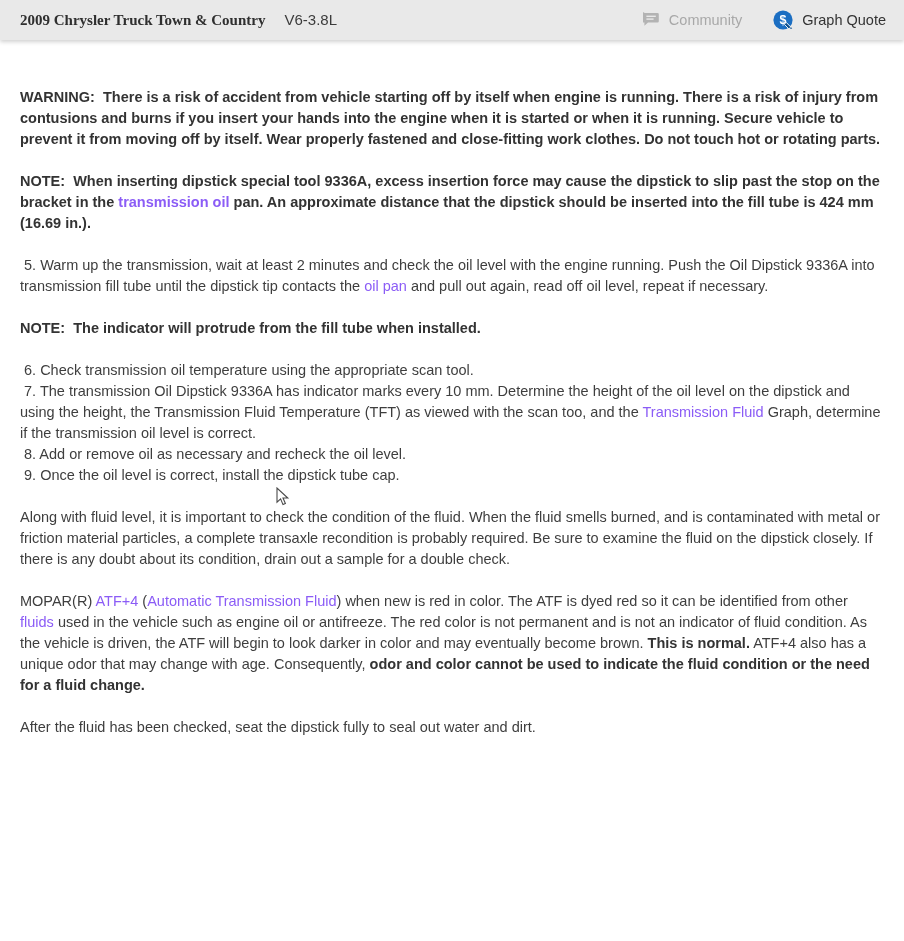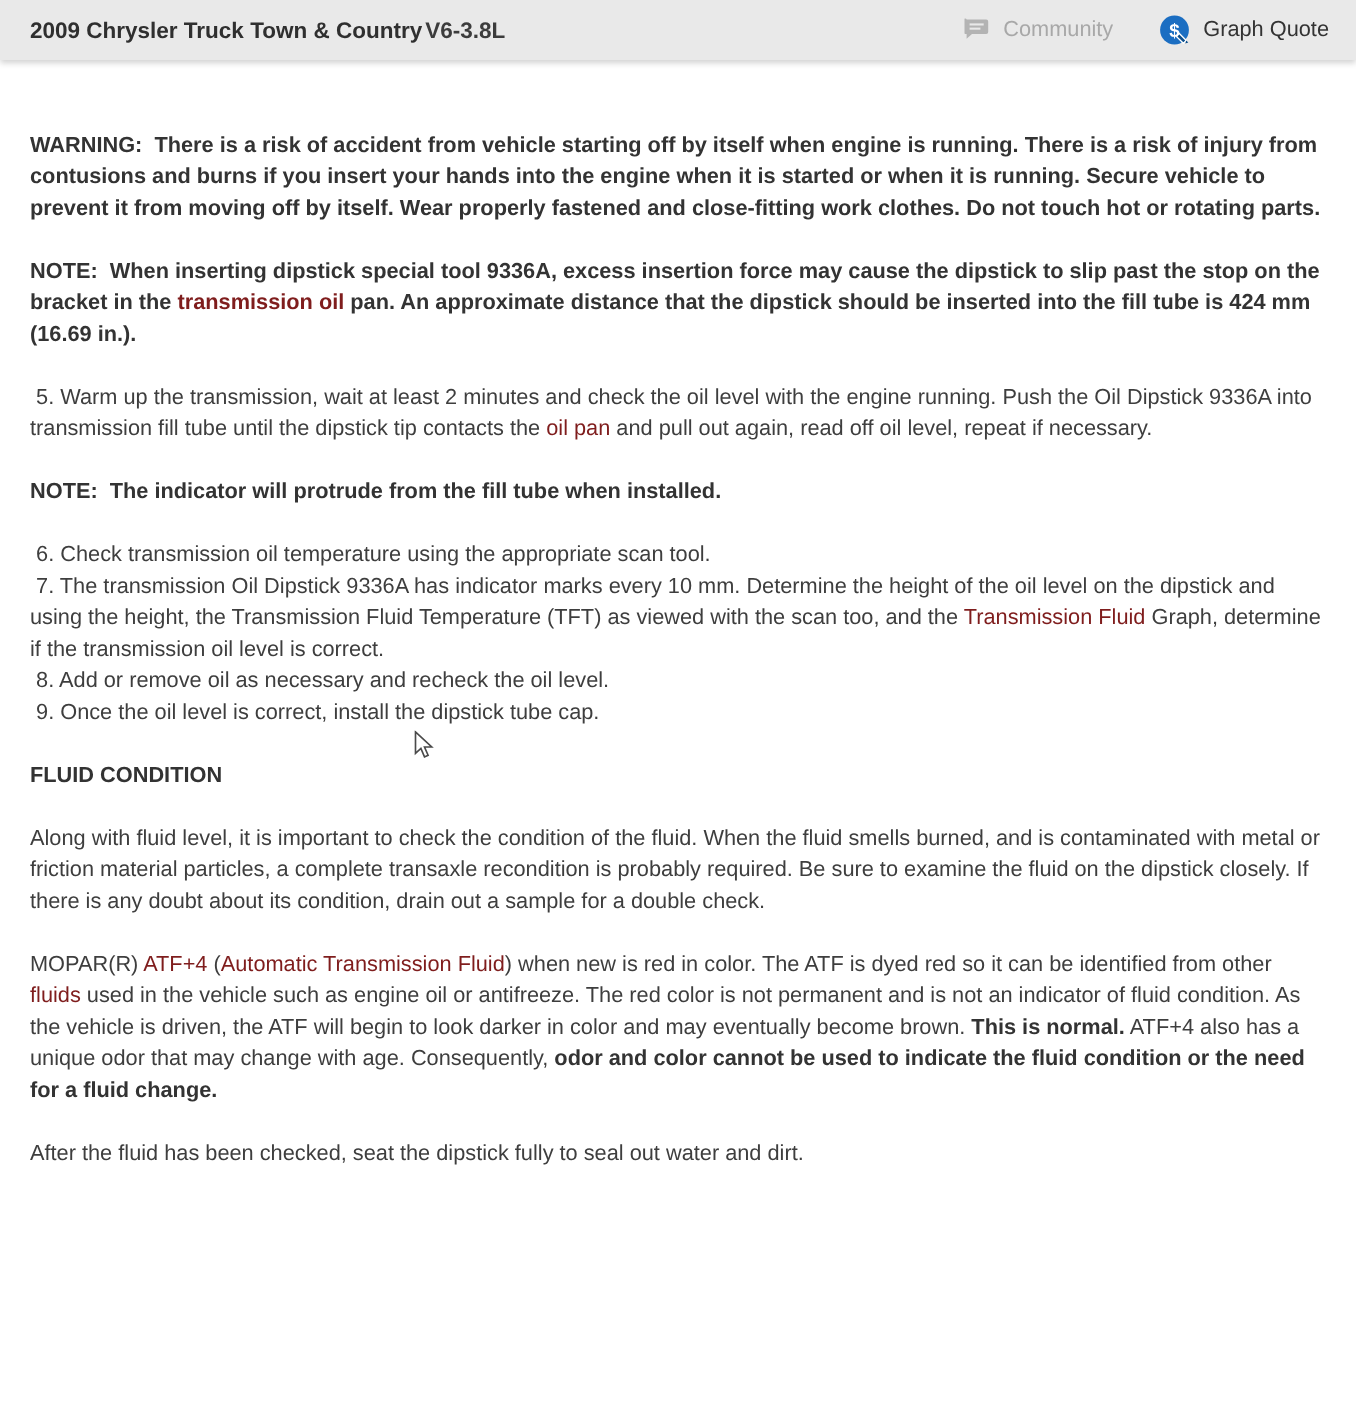--- a/index.html
+++ b/index.html
@@ -26,22 +26,22 @@
     justify-content: space-between;
     padding: 0 18px 0 20px;
     box-shadow: 0 2px 4px rgba(0,0,0,0.18);
     z-index: 5;
   }
   .vehicle-title {
     font-size: 15px;
     color: #2f2f2f;
     white-space: nowrap;
   }
-  .vehicle-title .veh-bold { font-weight: 700; }
-  .vehicle-title .veh-engine { font-weight: 700; color: #3c3c3c; margin-left: 2px; }
+  .vehicle-title .veh-bold { font-weight: 700; font-family: Liberation Serif, serif; }
+  .vehicle-title .veh-engine { font-weight: 400; color: #3c3c3c; margin-left: 19px; }
 
   .header-actions {
     display: flex;
     align-items: center;
     gap: 30px;
   }
   .hdr-btn {
     display: flex;
     align-items: center;
     gap: 7px;
@@ -65,21 +65,21 @@
   .block-h {
     font-weight: 700;
     color: #333333;
   }
   .block.boldblock, .boldseg {
     font-weight: 700;
     color: #333333;
   }
   .step-line { white-space: pre-wrap; }
   a.link {
-    color: #7f1d1d;
+    color: #8b5cf6;
     text-decoration: none;
     cursor: pointer;
   }
   .boldblock a.link { font-weight: 700; }
 
   
   .cursor {
     position: absolute;
     left: 276px;
     top: 487px;
@@ -121,21 +121,20 @@
     </div>
   </header>
 
   <main class="doc" id="doc">
       <div class="block block-p boldblock"><span>WARNING:  There is a risk of accident from vehicle starting off by itself when engine is running. There is a risk of injury from contusions and burns if you insert your hands into the engine when it is started or when it is running. Secure vehicle to prevent it from moving off by itself. Wear properly fastened and close-fitting work clothes. Do not touch hot or rotating parts.</span></div>
       <div class="block block-list"></div>
       <div class="block block-p boldblock"><span>NOTE:  When inserting dipstick special tool 9336A, excess insertion force may cause the dipstick to slip past the stop on the bracket in the </span><a class="link" href="#">transmission oil</a><span> pan. An approximate distance that the dipstick should be inserted into the fill tube is 424 mm (16.69 in.).</span></div>
       <div class="block block-list"><div class="step-line"><span> 5. Warm up the transmission, wait at least 2 minutes and check the oil level with the engine running. Push the Oil Dipstick 9336A into transmission fill tube until the dipstick tip contacts the </span><a class="link" href="#">oil pan</a><span> and pull out again, read off oil level, repeat if necessary.</span></div></div>
       <div class="block block-p boldblock"><span>NOTE:  The indicator will protrude from the fill tube when installed.</span></div>
       <div class="block block-list"><div class="step-line"><span> 6. Check transmission oil temperature using the appropriate scan tool.</span></div><div class="step-line"><span> 7. The transmission Oil Dipstick 9336A has indicator marks every 10 mm. Determine the height of the oil level on the dipstick and using the height, the Transmission Fluid Temperature (TFT) as viewed with the scan too, and the </span><a class="link" href="#">Transmission Fluid</a><span> Graph, determine if the transmission oil level is correct.</span></div><div class="step-line"><span> 8. Add or remove oil as necessary and recheck the oil level.</span></div><div class="step-line"><span> 9. Once the oil level is correct, install the dipstick tube cap.</span></div></div>
-      <div class="block block-h"><span>FLUID CONDITION</span></div>
       <div class="block block-p"><span>Along with fluid level, it is important to check the condition of the fluid. When the fluid smells burned, and is contaminated with metal or friction material particles, a complete transaxle recondition is probably required. Be sure to examine the fluid on the dipstick closely. If there is any doubt about its condition, drain out a sample for a double check.</span></div>
       <div class="block block-p"><span>MOPAR(R) </span><a class="link" href="#">ATF+4</a><span> (</span><a class="link" href="#">Automatic Transmission Fluid</a><span>) when new is red in color. The ATF is dyed red so it can be identified from other </span><a class="link" href="#">fluids</a><span> used in the vehicle such as engine oil or antifreeze. The red color is not permanent and is not an indicator of fluid condition. As the vehicle is driven, the ATF will begin to look darker in color and may eventually become brown. </span><span class="boldseg">This is normal.</span><span> ATF+4 also has a unique odor that may change with age. Consequently, </span><span class="boldseg">odor and color cannot be used to indicate the fluid condition or the need for a fluid change.</span></div>
       <div class="block block-p"><span>After the fluid has been checked, seat the dipstick fully to seal out water and dirt.</span></div>
     </main>
 
   <span class="cursor">
     <svg width="14" height="20" viewBox="0 0 14 20">
       <path d="M1 1 L1 15.2 L4.6 11.9 L7 17.6 L9.4 16.5 L7 11 L11.8 11 Z" fill="#ffffff" stroke="#4a4a4a" stroke-width="1.1"></path>
     </svg>
   </span>

